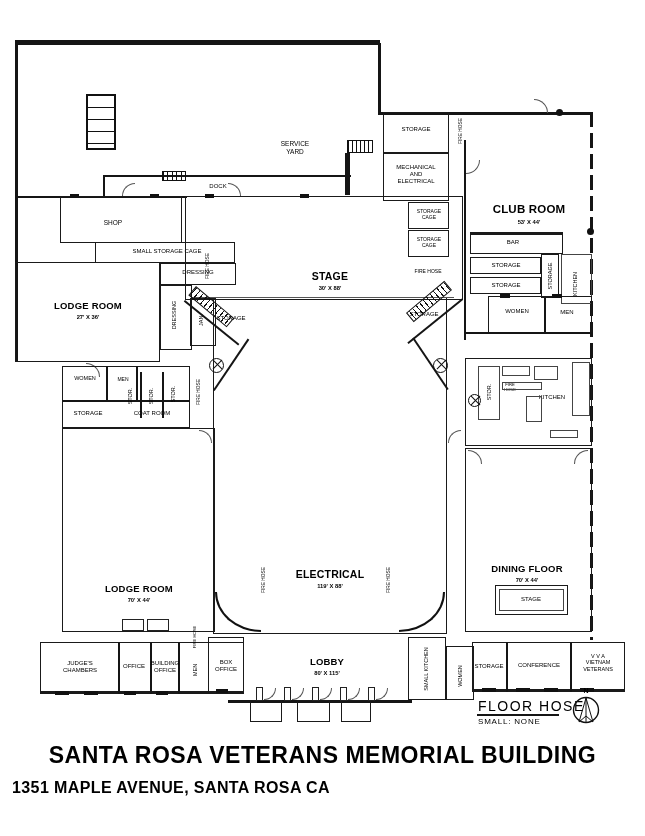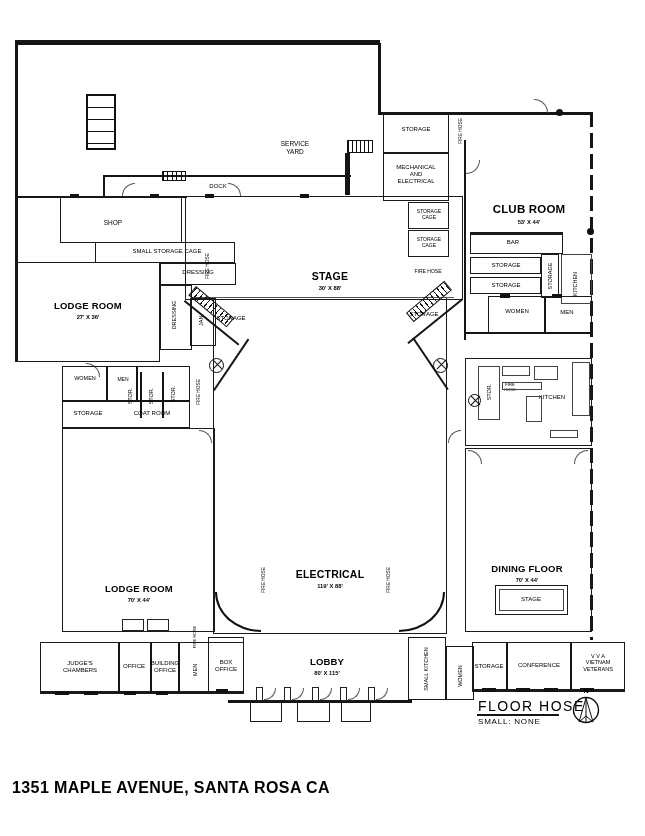--- a/index.html
+++ b/index.html
@@ -248,14 +248,15 @@
   <div class="fp" style="left:478px;top:698px;">FLOOR HOSE</div>
   <div class="wall" style="left:477px;top:714px;width:82px;height:1.5px;"></div>
   <div class="fpscale" style="left:478px;top:717px;">SMALL: NONE</div>
   <div class="lbl t7" style="left:586px;top:691px;font-weight:bold;">N</div>
   <svg width="32" height="32" style="position:absolute;left:570px;top:695px;">
     <circle cx="16" cy="15" r="12.5" fill="none" stroke="#111" stroke-width="1.4"></circle>
     <path d="M16 3 L9 27 L16 21 L23 27 Z" fill="none" stroke="#111" stroke-width="1"></path>
     <line x1="16" y1="3" x2="16" y2="27" stroke="#111" stroke-width="1"></line>
   </svg>
 
+  <div class="title1" style="top:742px;">SANTA ROSA VETERANS MEMORIAL BUILDING</div>
   <div class="title2" style="top:779px;">1351 MAPLE AVENUE, SANTA ROSA CA</div>
 </div>
 
 </body></html>

